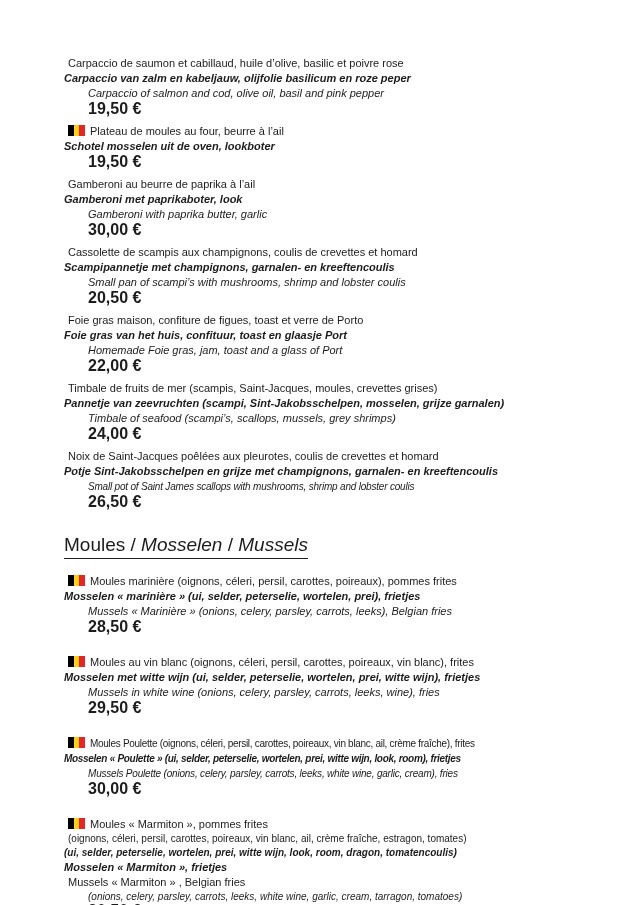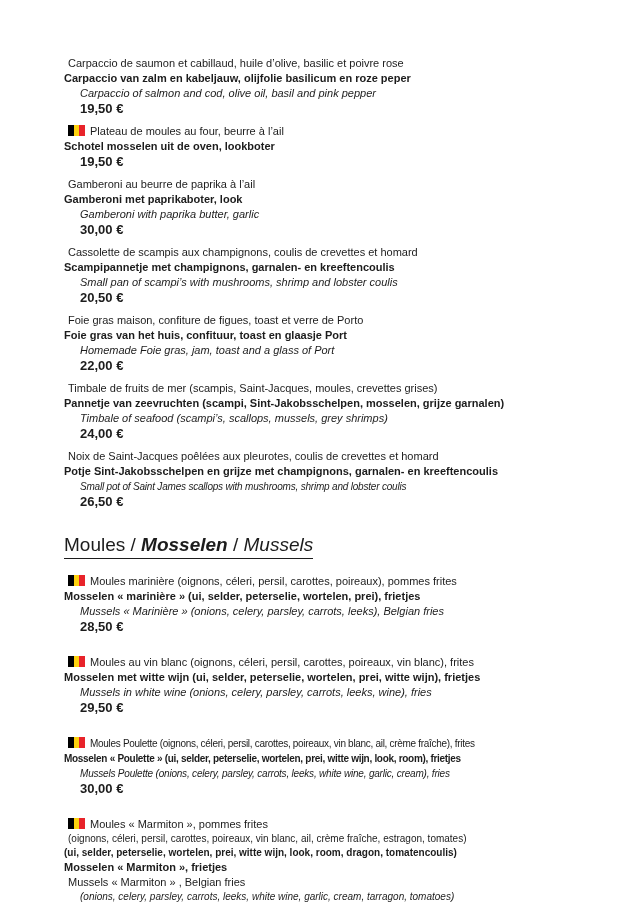--- a/index.html
+++ b/index.html
@@ -8,52 +8,52 @@
     background: #ffffff;
     font-family: "Liberation Sans", sans-serif;
     color: #1c1c1c;
     overflow: hidden;
   }
   .page { padding: 56px 76px 0 64px; width: 500px; }
 
   .item { margin-bottom: 8px; }
   .line { font-size: 11px; line-height: 15px; white-space: nowrap; }
   .fr  { font-style: normal; padding-left: 4px; }
-  .nl  { font-weight: bold; padding-left: 0; }
+  .nl  { font-weight: bold; font-style: italic; padding-left: 0; }
   .en  { font-style: italic; padding-left: 4px; flex-direction: column; }
   .enu { font-style: normal; }          
   .note { font-size: 10px; line-height: 14px; }
   .small { font-size: 10px; letter-spacing: -0.2px; }
   .xl { font-size: 10px; letter-spacing: -0.3px; }
 
   .row { display: flex; justify-content: space-between; align-items: baseline; }
   .price {
     font-weight: bold; font-style: normal;
-    font-size: 13px; letter-spacing: 0;
-    flex: 0 0 auto; margin-left: 12px;
+    font-size: 16px; letter-spacing: 0;
+    flex: 0 0 auto; margin-left: 20px;
   }
 
   .flag {
     display: inline-flex; width: 17px; height: 11px;
     vertical-align: -1px; margin-right: 5px;
   }
   .flag i { flex: 1 1 0; display: block; font-style: normal; }
   .flag .fb { background: #000000; }
   .flag .fy { background: #FDD20E; }
   .flag .fr-s { background: #E8232A; }
 
   .heading { margin: 24px 0 15px 0; }
   .heading .hwrap {
     display: inline-block;
     border-bottom: 1.5px solid #1c1c1c;
     padding-bottom: 2px;
     font-size: 19px; line-height: 23px;
   }
   .h-fr { font-style: normal; font-weight: normal; }
-  .h-nl { font-style: italic; font-weight: bold; }
+  .h-nl { font-style: italic; font-weight: normal; }
   .h-en { font-style: italic; font-weight: normal; }
 
   .mussels .item { margin-bottom: 21px; }
 </style>
 </head>
 <body>
 
 <div class="page">
 
   <section>

